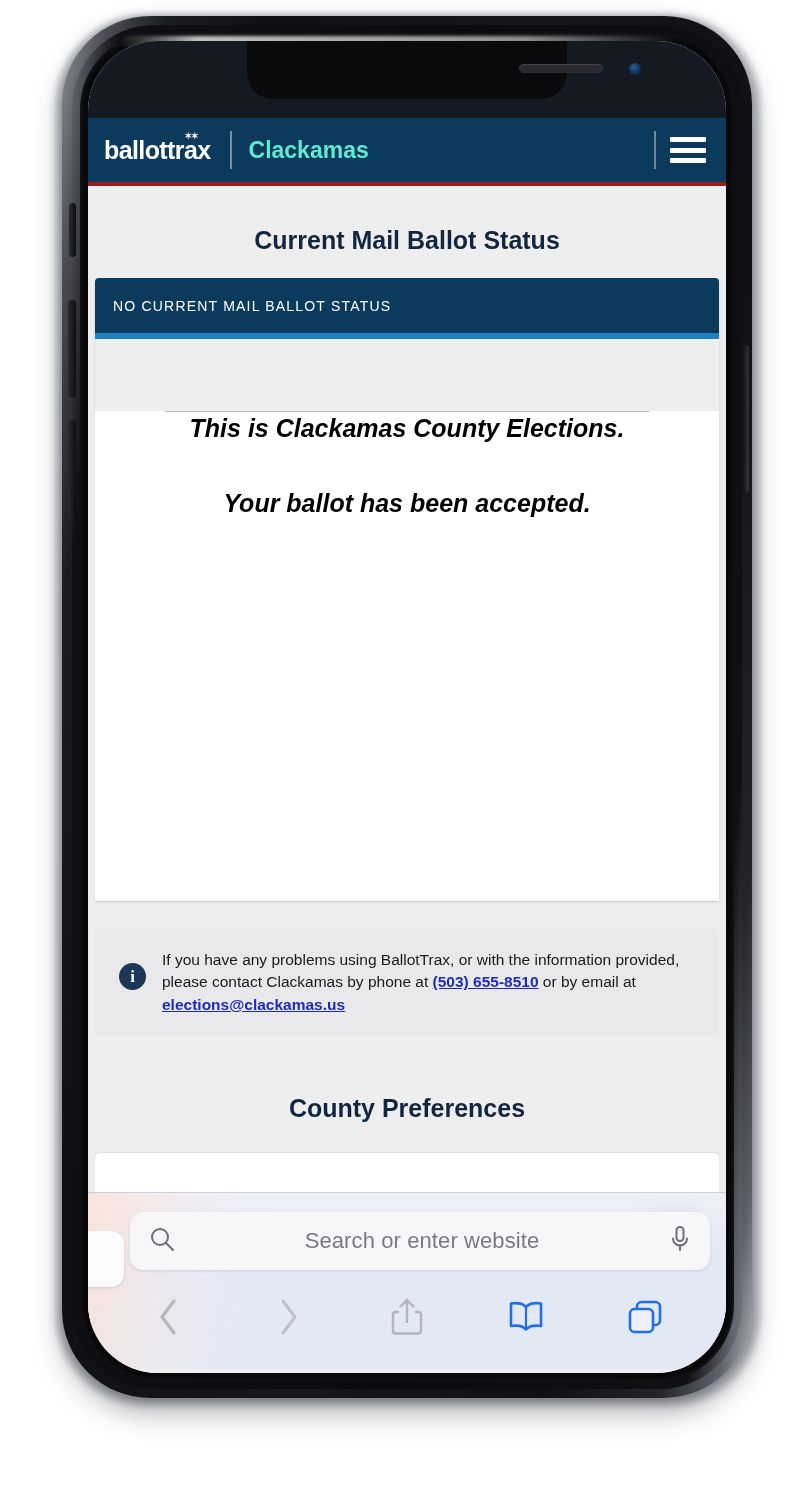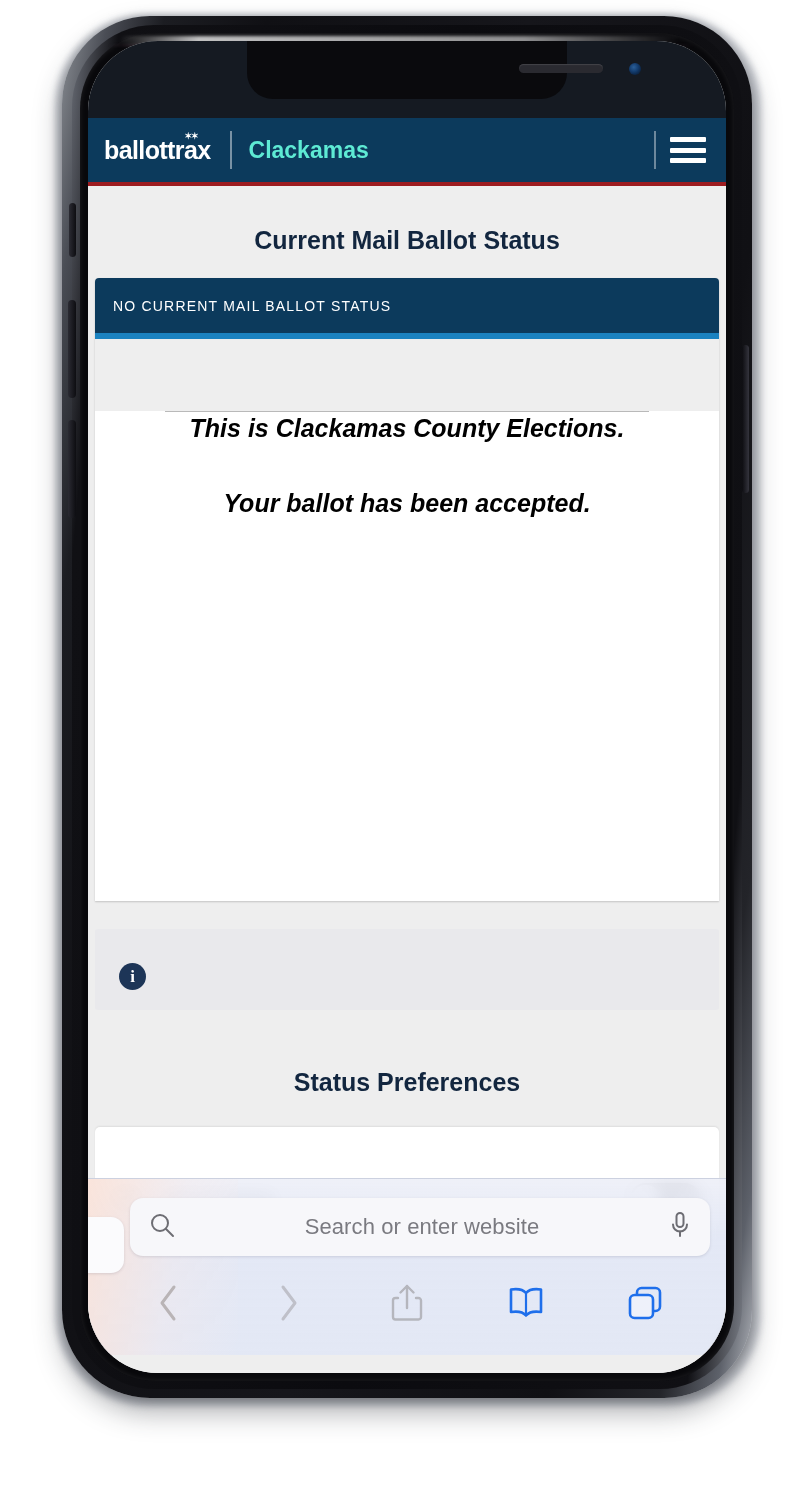--- a/index.html
+++ b/index.html
@@ -370,21 +370,21 @@
     transform: translateY(-50%);
     color: #ffffff;
     font-size: 19px;
     font-weight: 900;
     line-height: 1;
   }
 
   
   .safari-bar {
     position: absolute;
-    left: 0; bottom: 18px;
+    left: 0; bottom: 4px;
     width: 690px; height: 176px;
     background: linear-gradient(180deg, rgba(236,238,247,0.86) 0%, rgba(226,231,245,0.95) 35%, #e3e8f5 100%);
     backdrop-filter: blur(8px);
     border-top: 1px solid rgba(160,165,185,0.35);
   }
   .safari-tint-left {
     position: absolute; left: 0; bottom: 0;
     width: 150px; height: 176px;
     background: linear-gradient(100deg, rgba(252,226,214,0.85) 0%, rgba(246,233,232,0.35) 55%, rgba(236,238,247,0) 100%);
     pointer-events: none;
@@ -490,23 +490,26 @@
             <hr class="hr-thin">
             <div class="msg-block">
               <div class="msg-line">This is Clackamas County Elections.</div>
               <div class="msg-line second">Your ballot has been accepted.</div>
             </div>
           </div>
         </div>
 
         <div class="help-box">
           <div class="info-icon">i</div>
+          <div class="help-text">
+            <span>If you have any problems using BallotTrax, or with the information provided, please contact Clackamas by phone at </span><a href="#">(503) 655-8510</a><span> or by email at </span><a href="#">elections@clackamas.us</a>
+          </div>
         </div>
 
-        <div class="prefs-title">Status Preferences</div>
+        <div class="prefs-title">County Preferences</div>
         <div class="prefs-card">
           <div class="pref-row">
             <span class="mail-icon">
               <svg width="26" height="20" viewBox="0 0 26 20" fill="none">
                 <rect x="1" y="1" width="24" height="18" rx="1.5" stroke="#3a3a3a" stroke-width="1.8"></rect>
                 <path d="M1.8 2.2 L13 11 L24.2 2.2" stroke="#3a3a3a" stroke-width="1.8" fill="none"></path>
               </svg>
             </span>
             <span class="pref-label">OPT-IN EMAIL</span>
             <span class="pref-spacer"></span>

